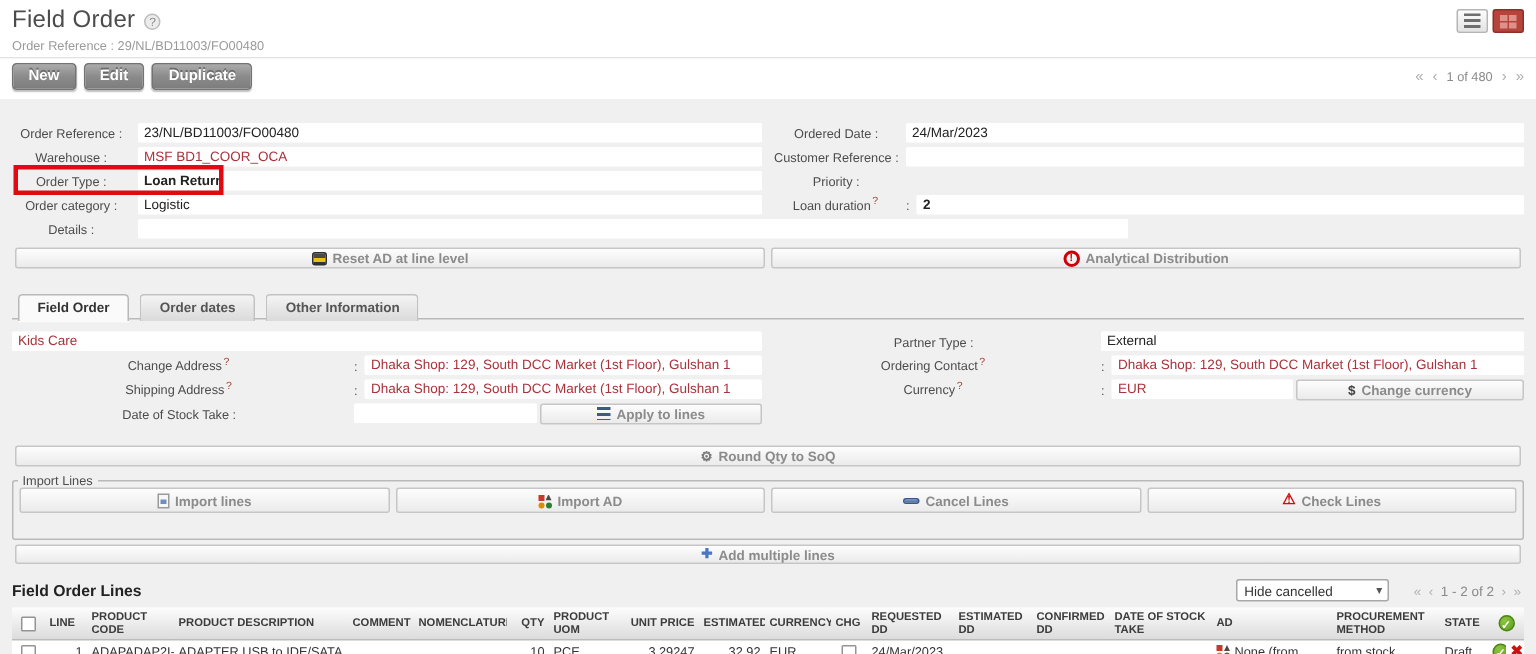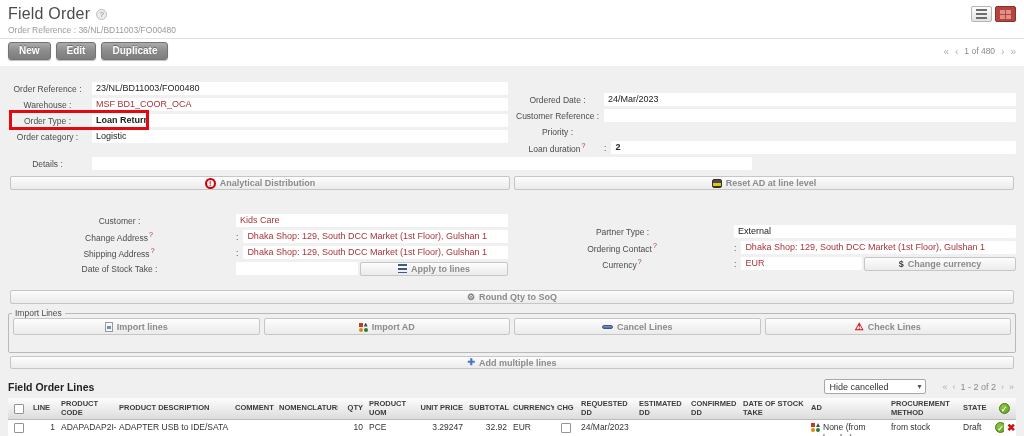--- a/index.html
+++ b/index.html
@@ -28,21 +28,21 @@
   .gbtn { font-family:inherit; font-size:10px; font-weight:bold; color:#fff; text-shadow:0 -1px 0 #6b6b6b;
     background:linear-gradient(#ababab,#8b8b8b 50%,#7d7d7d); border:1px solid #737373; border-radius:3px;
     padding:2px 10px 3px; margin-right:5px; box-shadow:0 1px 1px rgba(0,0,0,.25); cursor:pointer; }
   .pager { margin-left:auto; color:#b0b0b0; font-size:10px; display:flex; gap:6px; align-items:center; }
   .pager .num { color:#8a8a8a; font-size:8.5px; }
   .pager .pg-arrow { cursor:pointer; }
   
   .content { padding:16px 8px 0; }
   .form-grid { display:flex; }
   .fcol { width:50%; padding-right:4px; }
-  .fcol.rightcol { padding-right:0; padding-left:4px;margin-top:11px; }
+  .fcol.rightcol { padding-right:0; padding-left:4px; }
   .frow { display:flex; align-items:center; margin-bottom:3px; position:relative; height:13px; }
   .flabel { width:84px; text-align:center; font-size:8.5px; color:#4c4c4c; padding-right:5px;
     flex-shrink:0; white-space:nowrap; }
   .fcol.rightcol .flabel { width:88px; }
   .sup-help { font-size:7px; color:#a33b2e; vertical-align:super; margin:0 1px; }
   .lcolon { font-size:8.5px; color:#4c4c4c; padding-right:5px; }
   .fvalue { flex:1; background:#fff; height:13px; line-height:13px; font-size:9px; color:#222;
     padding:0 4px; border-radius:1px; overflow:hidden; white-space:nowrap; }
   .fvalue.link { color:#a8333a; }
   .fvalue.bold { font-weight:bold; }
@@ -140,21 +140,21 @@
         <span class="vbtn formv">
           <span class="cells">
               <span></span>
               <span></span>
               <span></span>
               <span></span>
             </span>
         </span>
       </div>
     </div>
-    <div class="subtitle">Order Reference : 36/NL/BD11003/FO00480</div>
+    <div class="subtitle">Order Reference : 29/NL/BD11003/FO00480</div>
   </div>
 
   <div class="toolbar">
     <button class="gbtn">New</button>
     <button class="gbtn">Edit</button>
     <button class="gbtn">Duplicate</button>
     <div class="pager">
       <span class="pg-arrow">«</span>
       <span class="pg-arrow">‹</span>
       <span class="num">1 of 480</span>
@@ -204,35 +204,39 @@
         </div>
       </div>
     </div>
     <div class="details-row">
       <span class="flabel">Details :</span>
       <span class="fvalue"></span>
     </div>
 
     <div class="wide-row">
       <button class="wide-btn">
+        <span class="ic-reset"></span>
+        <span>Reset AD at line level</span>
+      </button>
+      <button class="wide-btn">
         <span class="ic-alert">!</span>
         <span>Analytical Distribution</span>
       </button>
-      <button class="wide-btn">
-        <span class="ic-reset"></span>
-        <span>Reset AD at line level</span>
-      </button>
     </div>
 
     <div class="notebook">
+      <div class="tabbar">
+        <span class="tab active">Field Order</span>
+        <span class="tab">Order dates</span>
+        <span class="tab">Other Information</span>
+      </div>
       <div class="tab-content">
         <div class="form-grid">
           <div class="fcol">
             <div class="frow">
-              <span class="flabel">Customer :</span>
               <span class="fvalue link">Kids Care</span>
             </div>
             <div class="frow">
               <span class="flabel"><span>Change Address</span><sup class="sup-help">?</sup></span>
               <span class="lcolon">:</span>
               <span class="fvalue link">Dhaka Shop: 129, South DCC Market (1st Floor), Gulshan 1</span>
             </div>
             <div class="frow">
               <span class="flabel"><span>Shipping Address</span><sup class="sup-help">?</sup></span>
               <span class="lcolon">:</span>
@@ -355,21 +359,21 @@
           <tr>
             <th class="c"><span class="cb"></span></th>
             <th>LINE</th>
             <th>PRODUCT CODE</th>
             <th>PRODUCT DESCRIPTION</th>
             <th>COMMENT</th>
             <th>NOMENCLATURE</th>
             <th class="r">QTY</th>
             <th>PRODUCT UOM</th>
             <th class="r">UNIT PRICE</th>
-            <th>SUBTOTAL</th>
+            <th>ESTIMATED</th>
             <th>CURRENCY</th>
             <th>CHG</th>
             <th>REQUESTED DD</th>
             <th>ESTIMATED DD</th>
             <th>CONFIRMED DD</th>
             <th>DATE OF STOCK TAKE</th>
             <th>AD</th>
             <th>PROCUREMENT METHOD</th>
             <th>STATE</th>
             <th class="c" colspan="2"><span class="ok-ic">✓</span></th>

